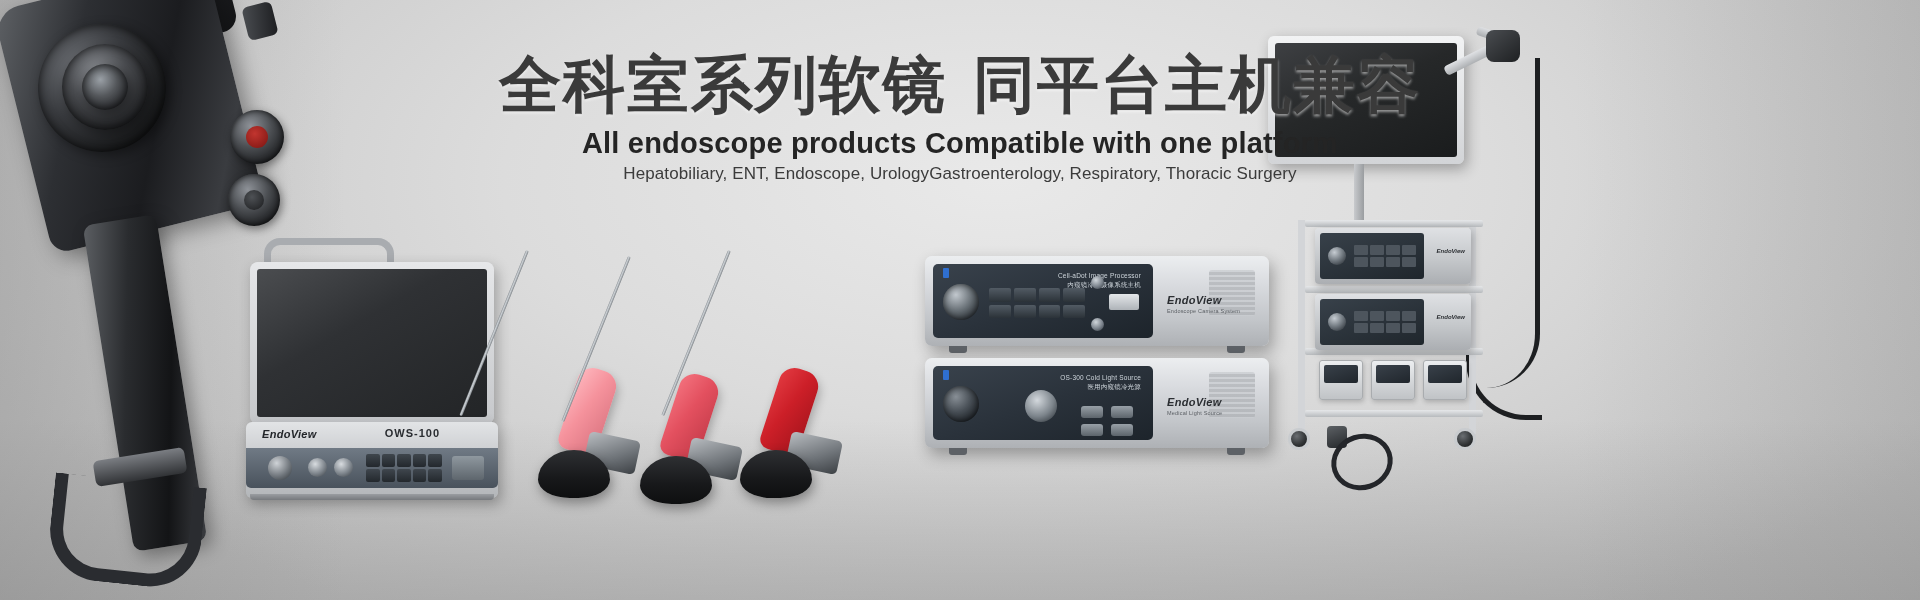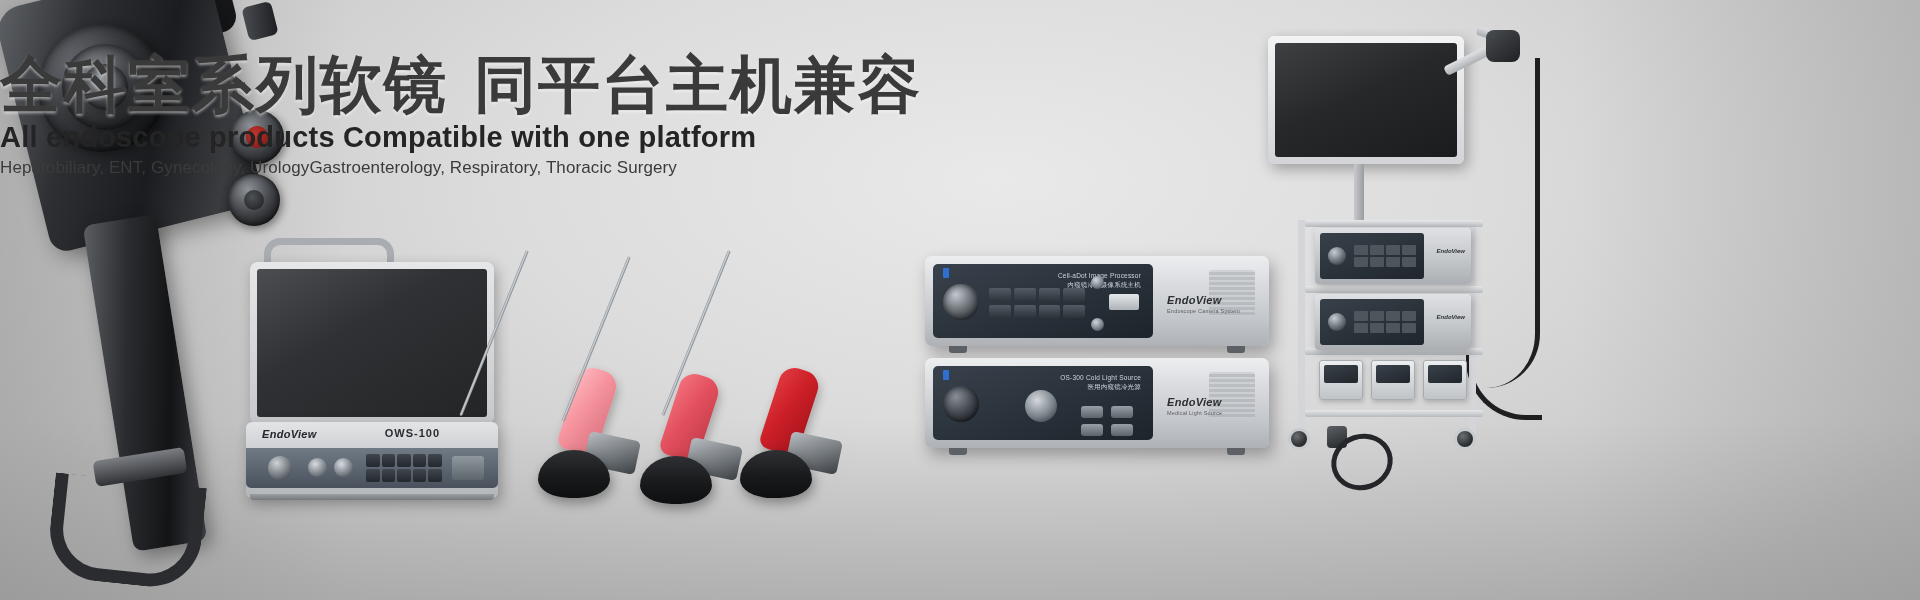--- a/index.html
+++ b/index.html
@@ -22,34 +22,34 @@
     background:
       linear-gradient(90deg, rgba(120,120,120,.30) 0%, rgba(150,150,150,0) 18%, rgba(150,150,150,0) 82%, rgba(120,120,120,.22) 100%),
       linear-gradient(0deg, rgba(110,110,110,.28) 0%, rgba(150,150,150,0) 30%);
     pointer-events:none;
   }
 
   
   .textblock {
     position:absolute;
     left:0; top:48px; width:1920px;
-    text-align:left;
+    text-align:center;
     z-index:40;
   }
   .headline {
     font-size:62px;
     font-weight:bold;
     letter-spacing:2px;
     color:#3a3a3a;
     line-height:1.18;
     text-shadow:0 2px 3px rgba(255,255,255,.55), 0 1px 0 rgba(0,0,0,.08);
   }
   .headline .gap { display:inline-block; width:26px; }
   .subhead {
-    margin-top:0;
+    margin-top:6px;
     font-size:29px;
     font-weight:bold;
     color:#242424;
     letter-spacing:.2px;
   }
   .deptline {
     margin-top:30px;
     font-size:18.5px;
     color:#3b3b3b;
     letter-spacing:.4px;
@@ -415,21 +415,21 @@
 </head>
 <body>
 
 <div class="banner">
 
   <div class="textblock">
     <div class="headline">
       <span>全科室系列软镜</span><span class="gap"></span><span>同平台主机兼容</span>
     </div>
     <div class="subhead">All endoscope products Compatible with one platform</div>
-    <div class="depteng">Hepatobiliary, ENT, Gynecology, UrologyGastroenterology, Respiratory, Thoracic Surgery</div>
+    <div class="depteng">Hepatobiliary, ENT, Endoscope, UrologyGastroenterology, Respiratory, Thoracic Surgery</div>
   </div>
 
   <div class="prod endoscope">
     <div class="es-top"></div>
 
     <div class="es-body"></div>
     <div class="es-nub2"></div>
     <div class="es-dial big"></div>
     <div class="es-dial mid"></div>
     <div class="es-dial small"></div>

